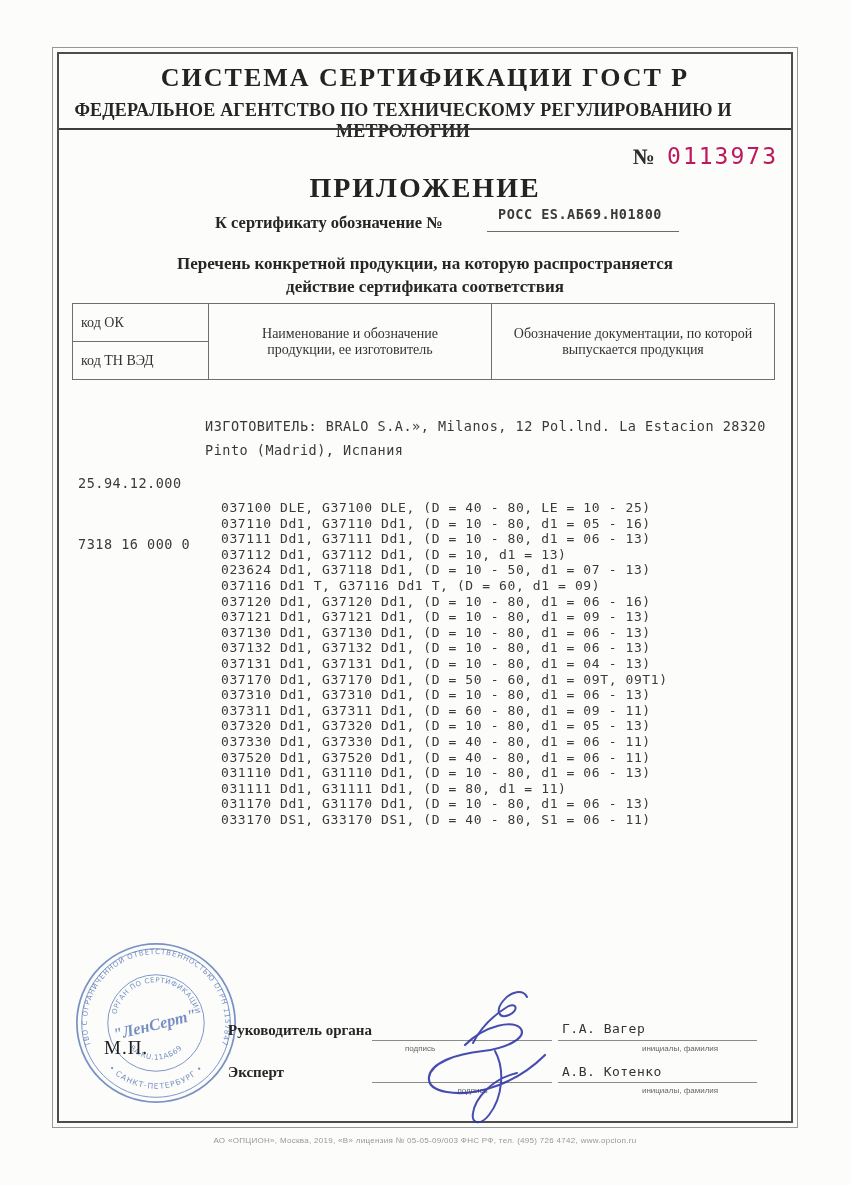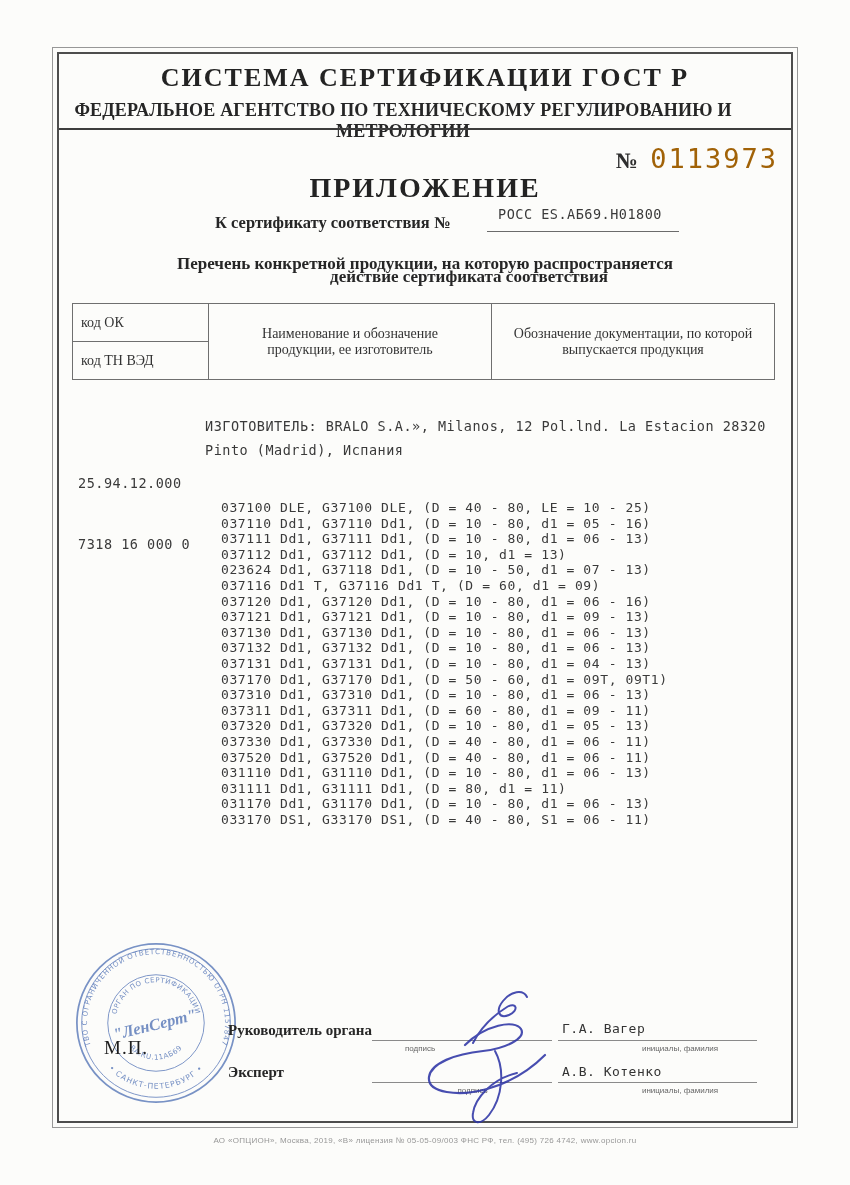--- a/index.html
+++ b/index.html
@@ -12,27 +12,27 @@
   }
   .page{position:relative;width:850px;height:1185px;background:#fcfcfa;}
   .abs{position:absolute;}
   .frame-outer{left:52px;top:47px;width:746px;height:1081px;border:1px solid #979797;box-sizing:border-box;}
   .frame-inner{left:57px;top:52px;width:736px;height:1071px;border:2px solid #4d4d4d;box-sizing:border-box;}
   .hdr-sep{left:59px;top:128px;width:732px;height:2px;background:#3d3d3d;}
   .h1{left:59px;top:63px;width:732px;text-align:center;font-size:26px;font-weight:bold;letter-spacing:2px;color:#232323;}
   .h2{left:59px;top:100px;width:688px;text-align:center;font-size:18px;font-weight:bold;letter-spacing:0.2px;color:#262626;}
   .form-no{left:400px;top:143px;width:378px;display:flex;justify-content:flex-end;align-items:baseline;gap:12px;}
   .form-no .pref{font-size:22px;font-weight:bold;color:#2e2e2e;}
-  .form-no .num{font-family:"DejaVu Sans Mono", monospace;font-size:27px;color:#a16207;letter-spacing:2px;}
+  .form-no .num{font-family:"DejaVu Sans Mono", monospace;font-size:23px;color:#be185d;letter-spacing:2px;}
   .doc-title{left:59px;top:172px;width:732px;text-align:center;font-size:28px;font-weight:bold;letter-spacing:2px;color:#232323;}
   .cert-label{left:215px;top:213px;font-size:16.5px;font-weight:bold;color:#262626;}
-  .cert-value{left:498px;top:206px;font-family:"DejaVu Sans Mono", monospace;font-size:13.5px;letter-spacing:0.5px;color:#3a3a3a;}
+  .cert-value{left:498px;top:206px;font-family:"DejaVu Sans Mono", monospace;font-size:13.5px;letter-spacing:0.5px;color:#3a3a3a;font-weight:bold;}
   .cert-line{left:487px;top:231px;width:192px;height:1px;background:#6b6b6b;}
   .subtitle{left:59px;width:732px;text-align:center;font-size:17px;font-weight:bold;color:#262626;}
-  .sub1{top:254px;} .sub2{top:267px;padding-left:44px;}
+  .sub1{top:254px;} .sub2{top:277px;}
   .tbl{left:72px;top:303px;width:703px;height:77px;border:1px solid #6f6f6f;box-sizing:border-box;display:flex;font-size:14px;color:#333;}
   .tbl .c1{width:135px;border-right:1px solid #6f6f6f;display:flex;flex-direction:column;}
   .tbl .c1 .cell{flex:1;display:flex;align-items:center;padding-left:8px;}
   .tbl .c1 .cell:first-child{border-bottom:1px solid #6f6f6f;}
   .tbl .c2{width:283px;border-right:1px solid #6f6f6f;display:flex;align-items:center;justify-content:center;text-align:center;padding:0 20px;box-sizing:border-box;}
   .tbl .c3{flex:1;display:flex;align-items:center;justify-content:center;text-align:center;padding:0 18px;box-sizing:border-box;}
   .mono{font-family:"DejaVu Sans Mono", monospace;color:#3a3a3a;}
   .manufacturer{left:205px;top:414px;font-size:13.5px;letter-spacing:0.5px;line-height:24px;}
   .code-ok{left:78px;top:475px;font-size:13.5px;letter-spacing:0.5px;}
   .code-tnved{left:78px;top:536px;font-size:13.5px;letter-spacing:0.5px;}
@@ -69,21 +69,21 @@
   <div class="abs h2">ФЕДЕРАЛЬНОЕ АГЕНТСТВО ПО ТЕХНИЧЕСКОМУ РЕГУЛИРОВАНИЮ И МЕТРОЛОГИИ</div>
   <div class="abs hdr-sep"></div>
 
   <div class="abs form-no">
     <span class="pref">№</span>
     <span class="num">0113973</span>
   </div>
 
   <div class="abs doc-title">ПРИЛОЖЕНИЕ</div>
 
-  <div class="abs cert-label">К сертификату соответствия №</div>
+  <div class="abs cert-label">К сертификату обозначение №</div>
   <div class="abs cert-value mono">РОСС ES.АБ69.Н01800</div>
   <div class="abs cert-line"></div>
 
   <div class="abs subtitle sub1">Перечень конкретной продукции,  на которую распространяется</div>
   <div class="abs subtitle sub2">действие сертификата соответствия</div>
 
   <div class="abs tbl">
     <div class="c1">
       <div class="cell">код ОК</div>
       <div class="cell">код ТН ВЭД</div>

